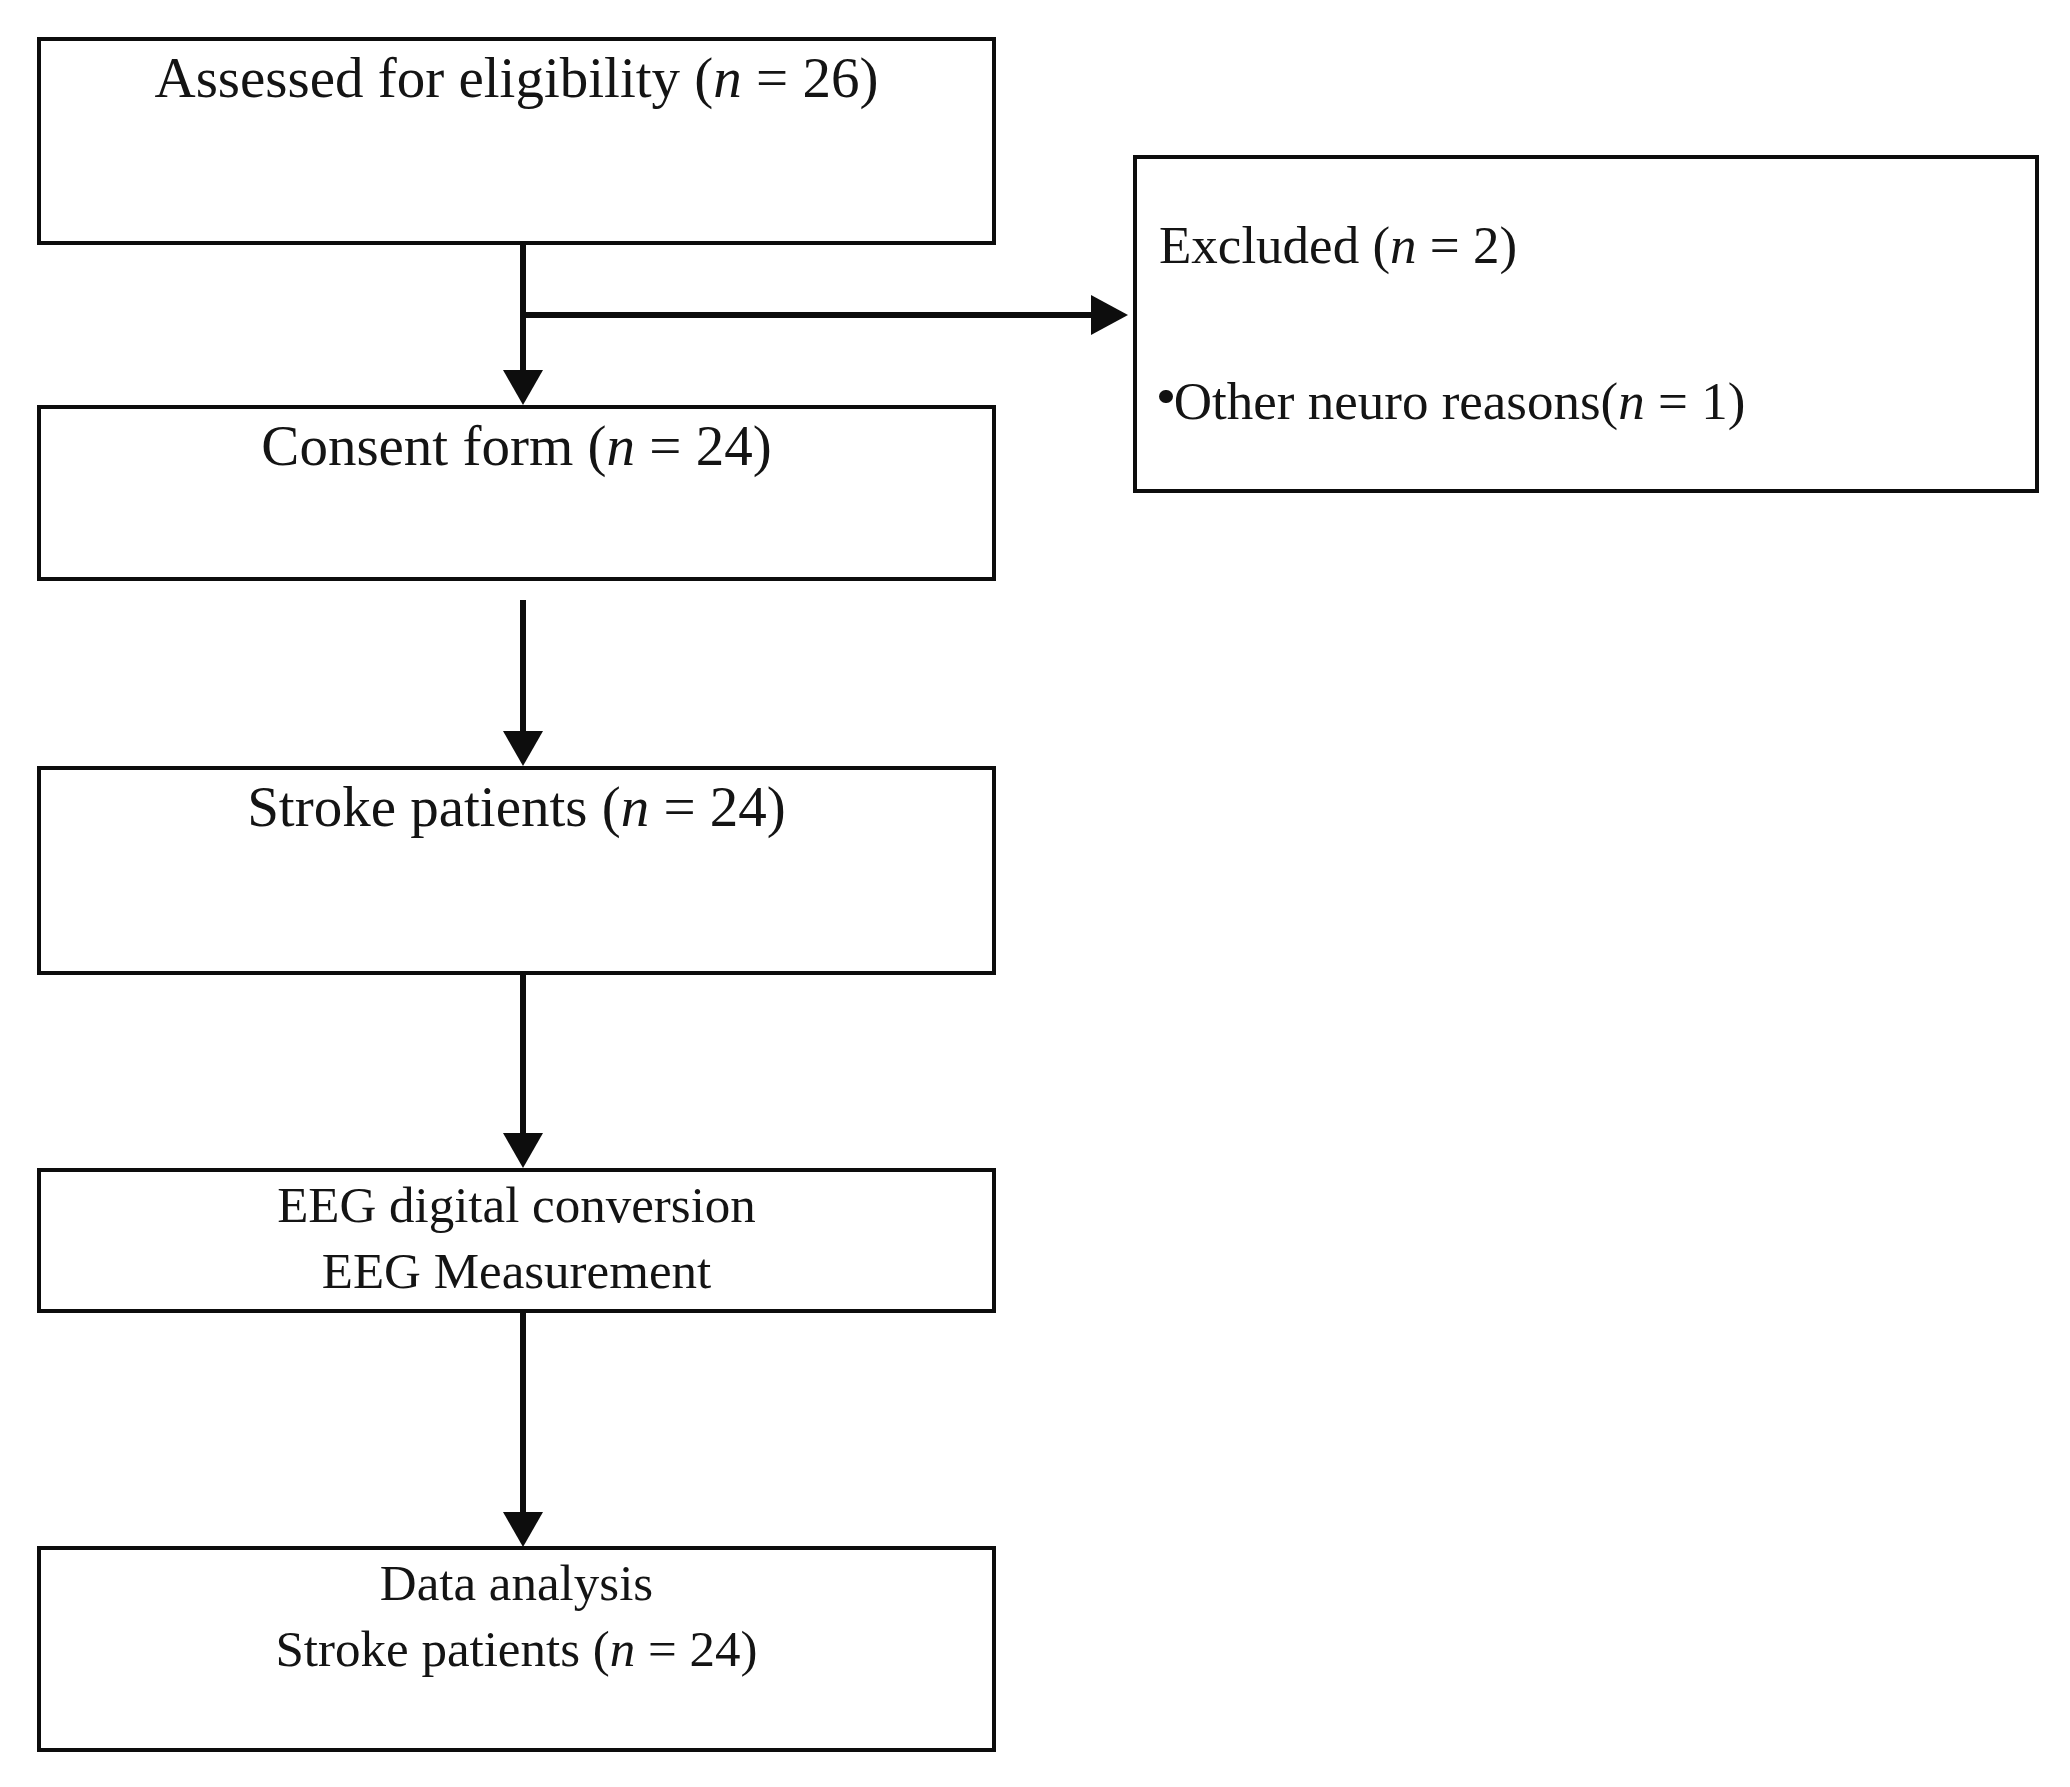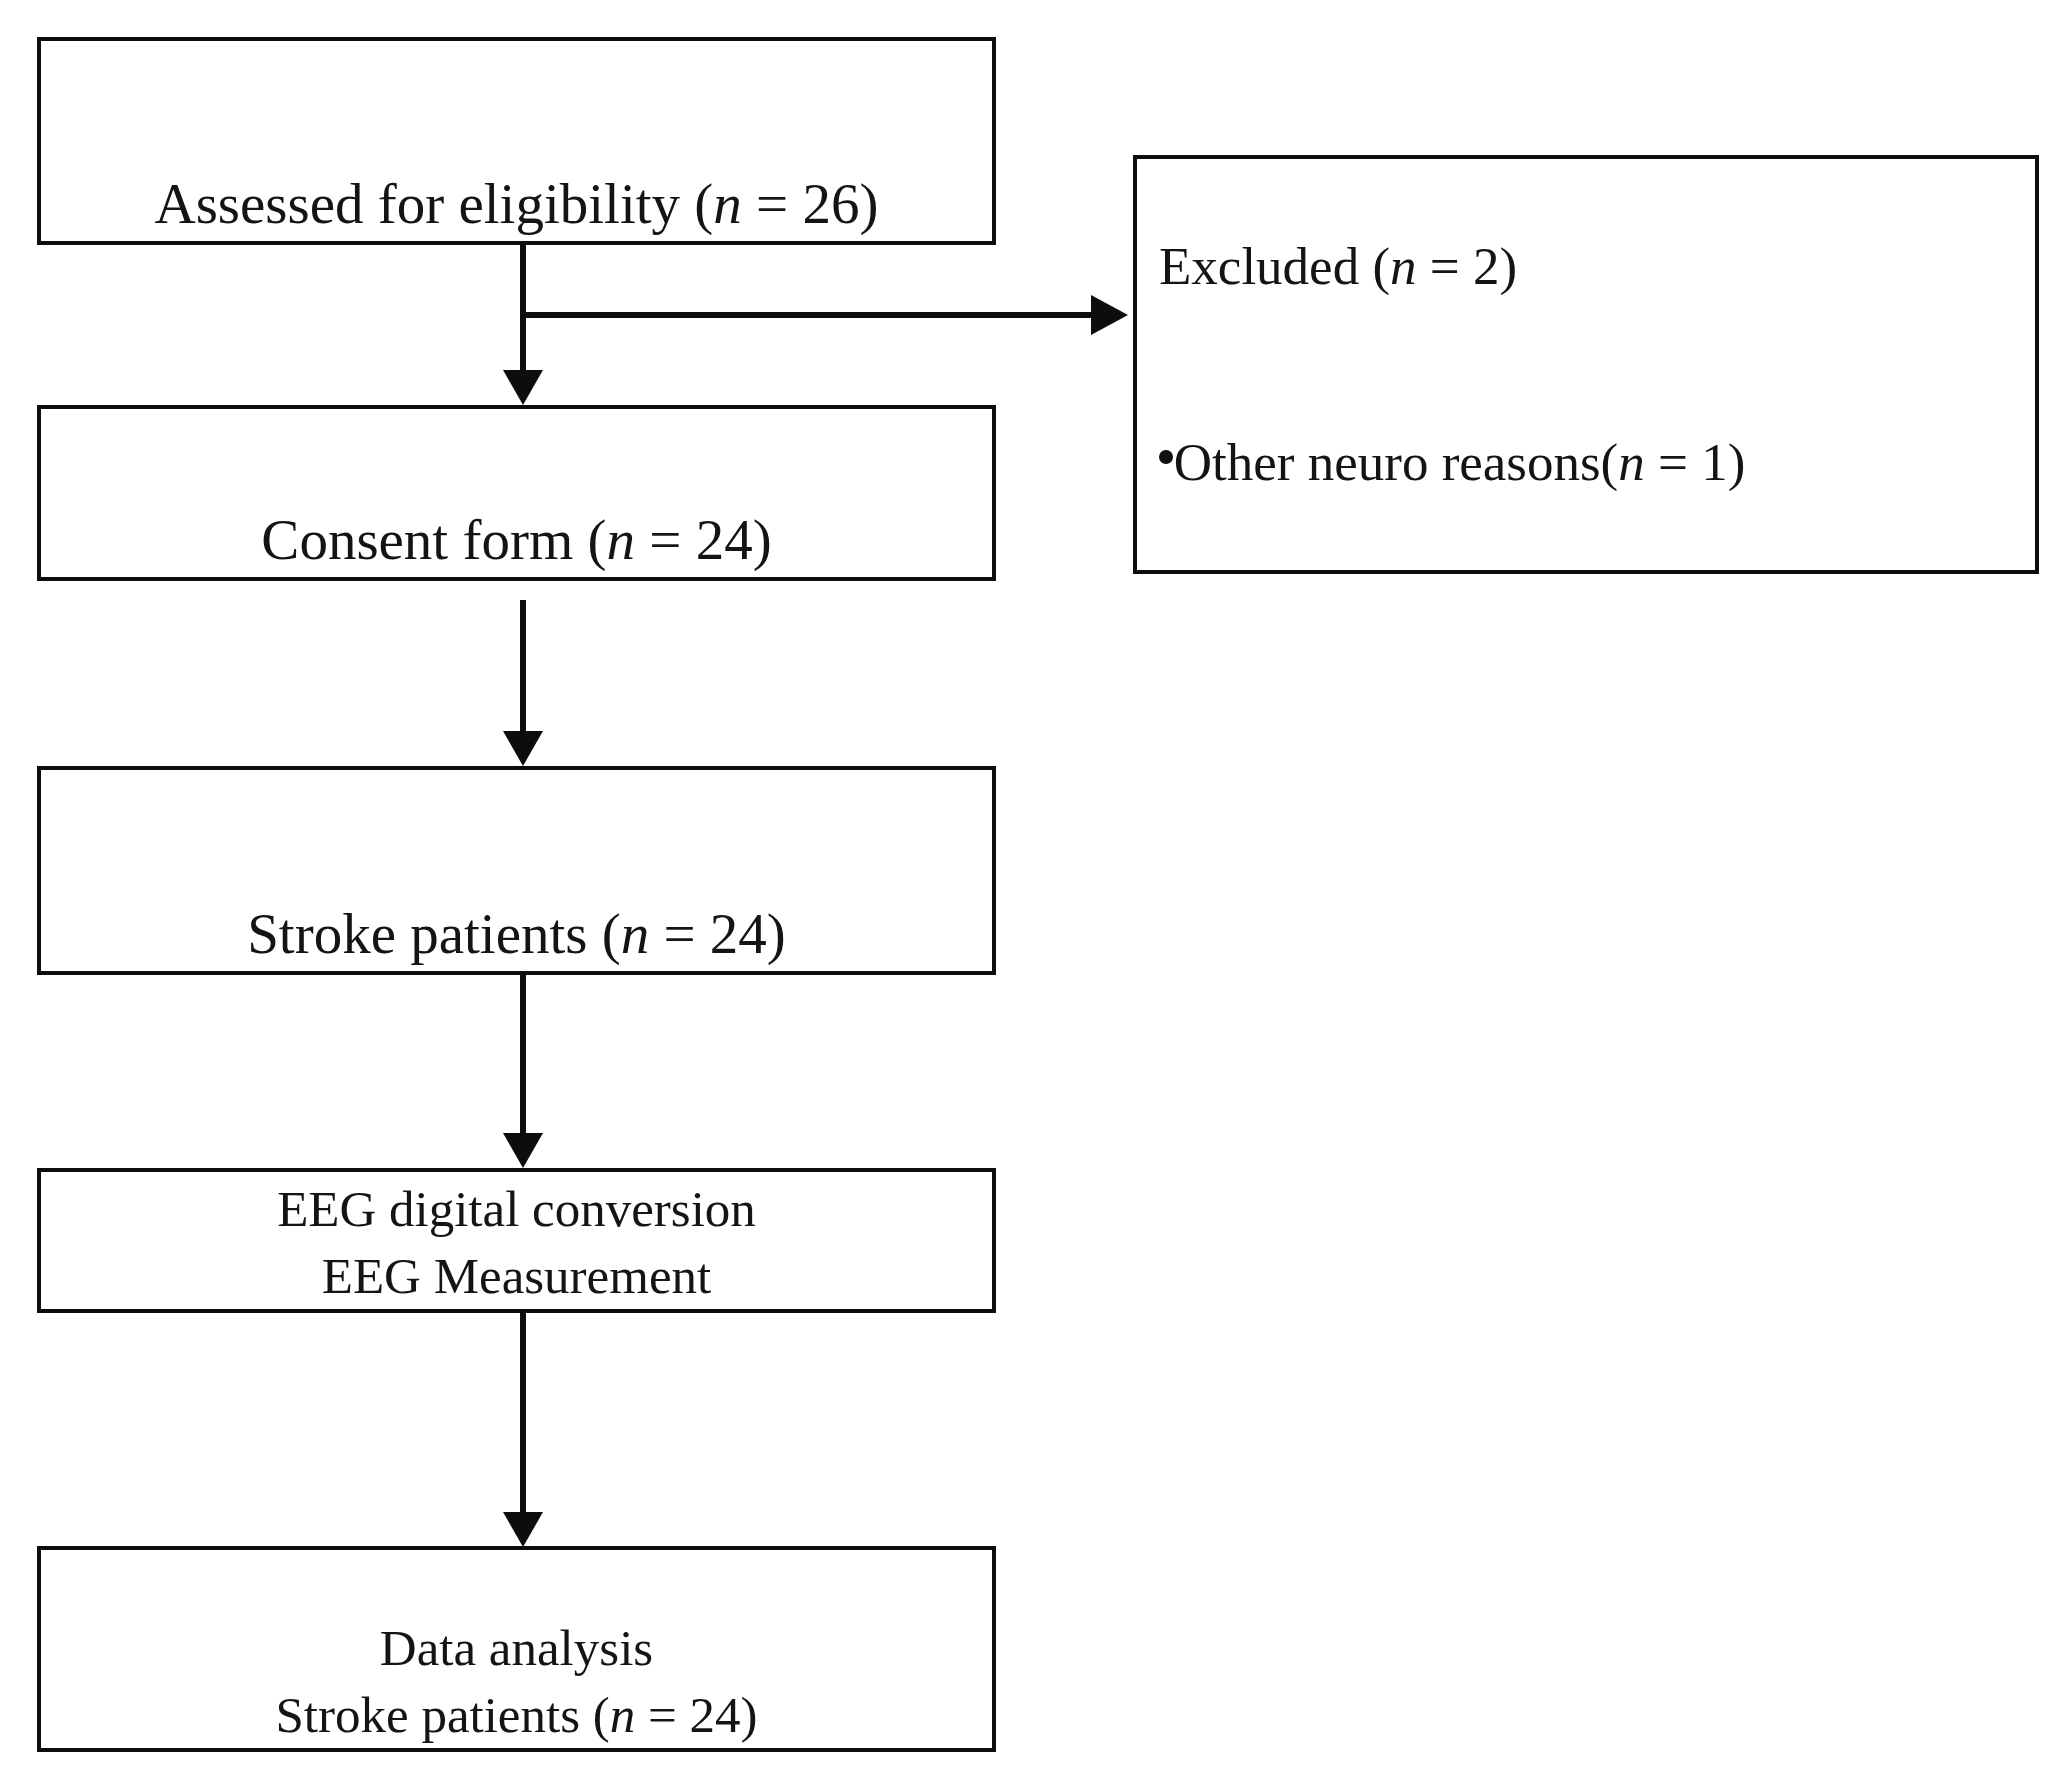--- a/index.html
+++ b/index.html
@@ -15,38 +15,38 @@
     font-family: "Liberation Serif", "DejaVu Serif", serif;
     overflow: hidden;
   }
   .node {
     position: absolute;
     box-sizing: border-box;
     border: 4.6px solid #0d0d0d;
     background: #ffffff;
     display: flex;
     flex-direction: column;
-    justify-content: flex-end;
+    justify-content: flex-start;
     color: #141414;
   }
   .node .line {
     display: block;
     white-space: nowrap;
     line-height: 1.30;
   }
   
   #box-eligibility { left: 37px;  top: 37px;   width: 959px; height: 208px; align-items: center; font-size: 57px; }
   #box-consent     { left: 37px;  top: 405px;  width: 959px; height: 176px; align-items: center; font-size: 57px; }
   #box-stroke      { left: 37px;  top: 766px;  width: 959px; height: 209px; align-items: center; font-size: 57px; }
   #box-eeg         { left: 37px;  top: 1168px; width: 959px; height: 145px; align-items: center; font-size: 51px; }
   #box-analysis    { left: 37px;  top: 1546px; width: 959px; height: 206px; align-items: center; font-size: 51px; }
 
   
   #box-excluded {
-    left: 1133px; top: 155px; width: 906px; height: 419px;
+    left: 1133px; top: 155px; width: 906px; height: 338px;
     align-items: flex-start;
     padding: 9.1px 0 9.1px 22px;
     font-size: 53px;
     justify-content: space-around;
   }
   #box-excluded .line { line-height: 1.12; }
 
   .ital { font-style: italic; }
 
   .bullet {

